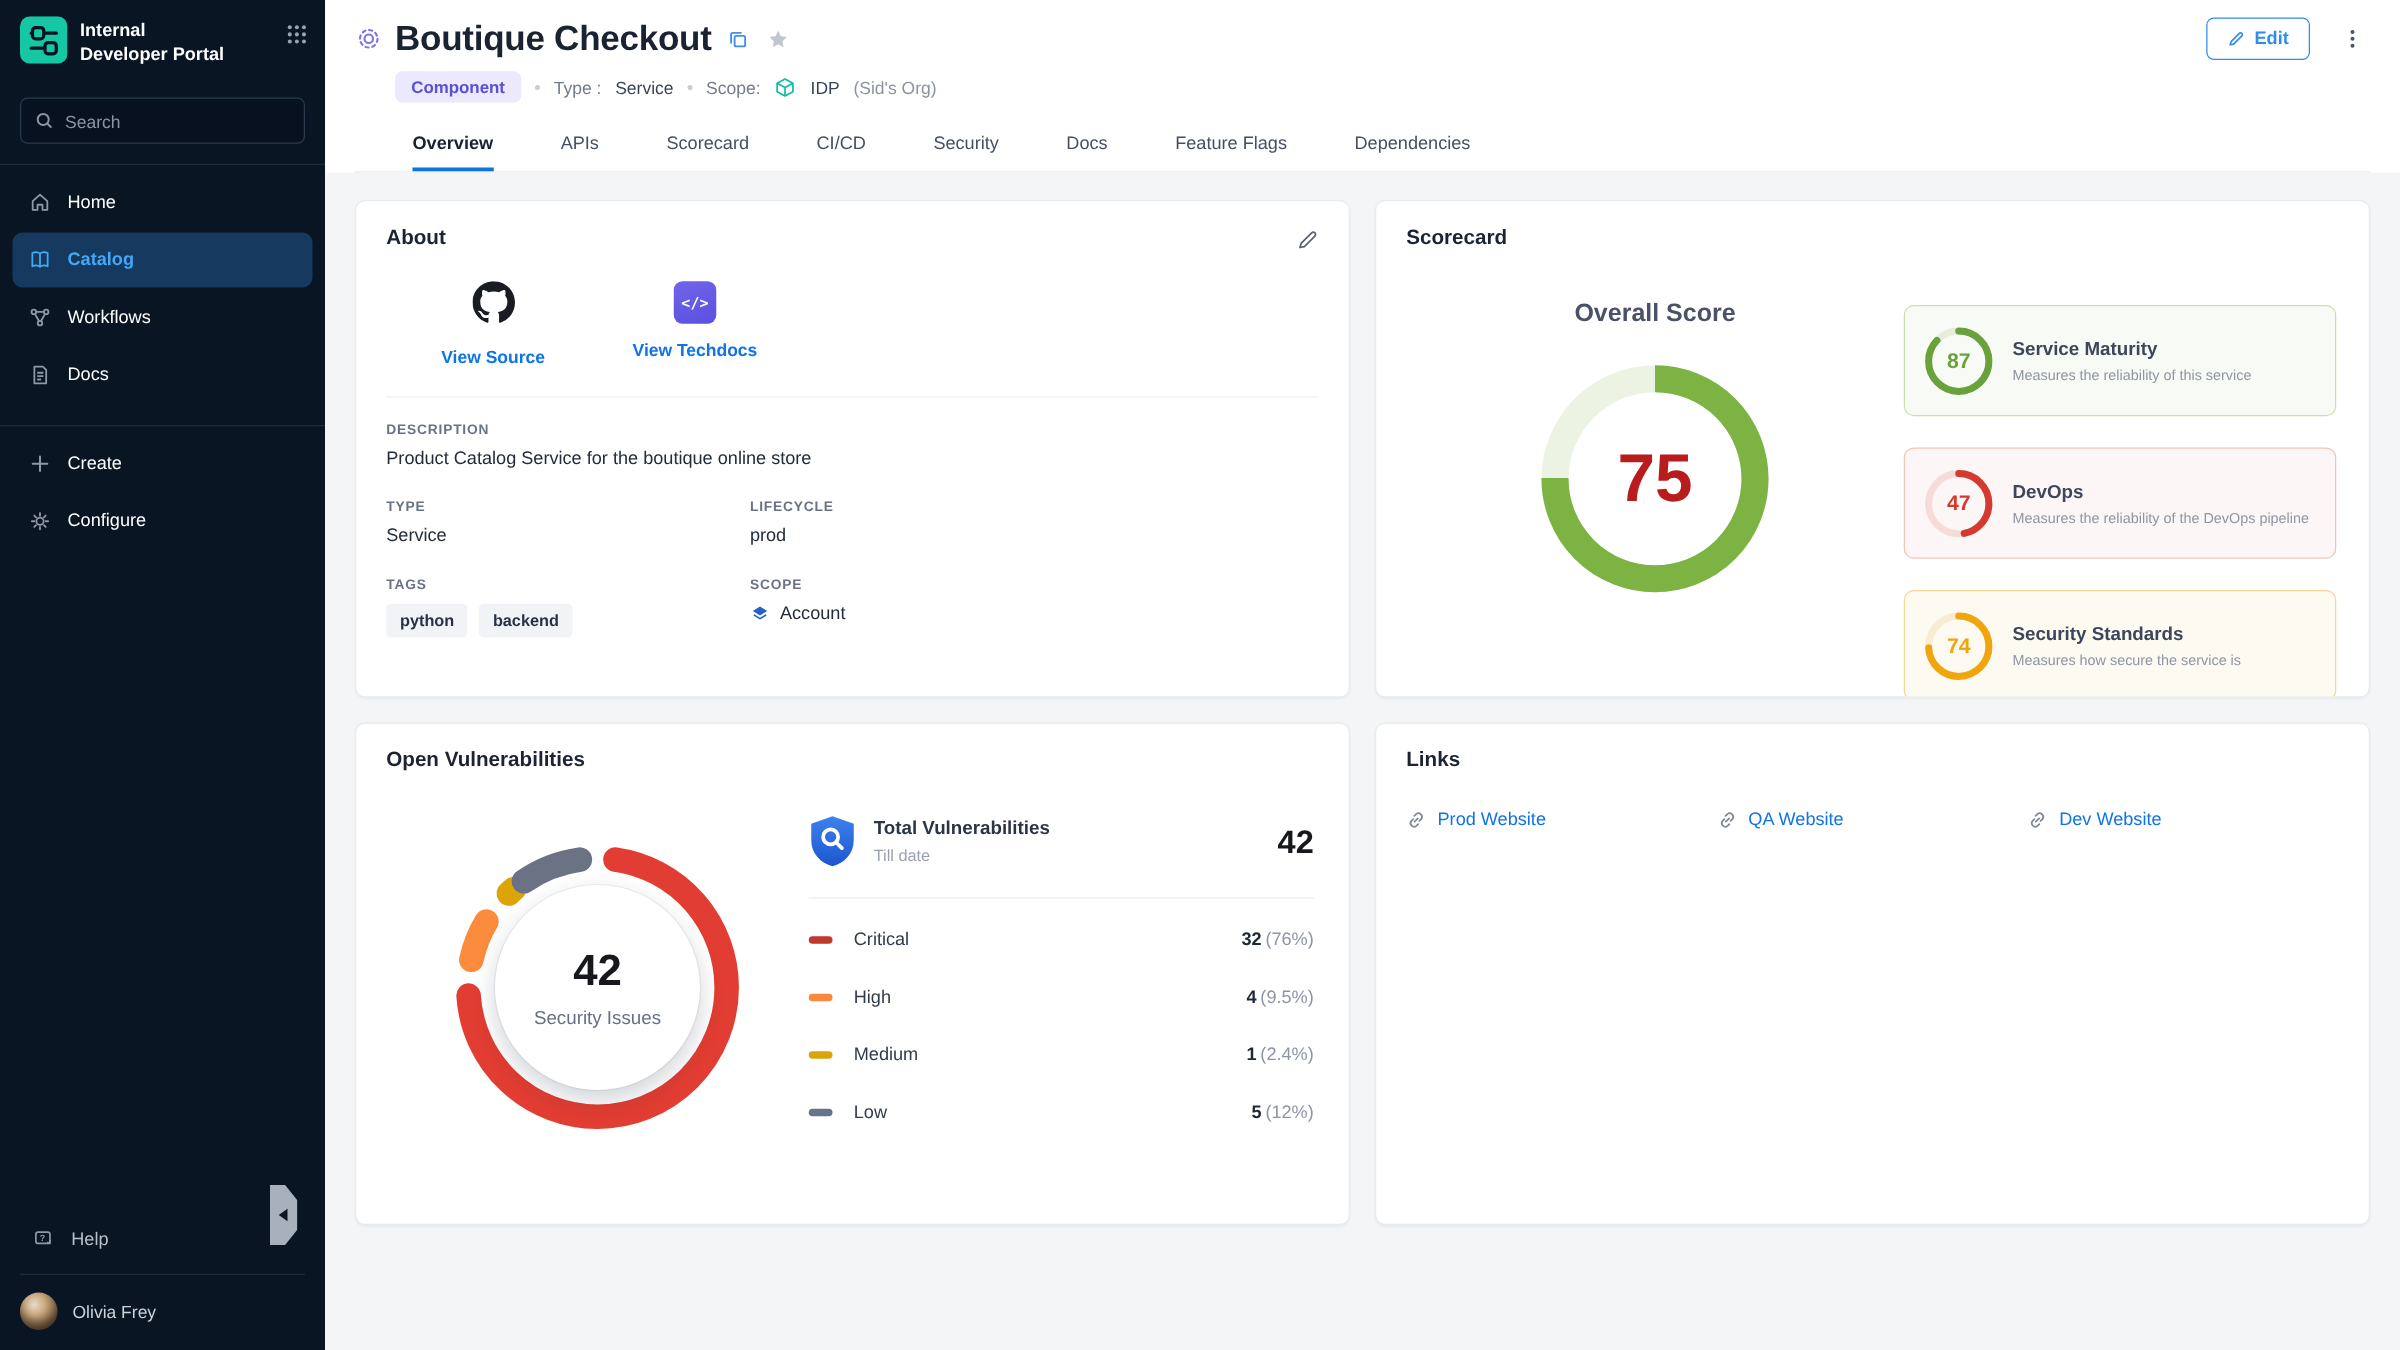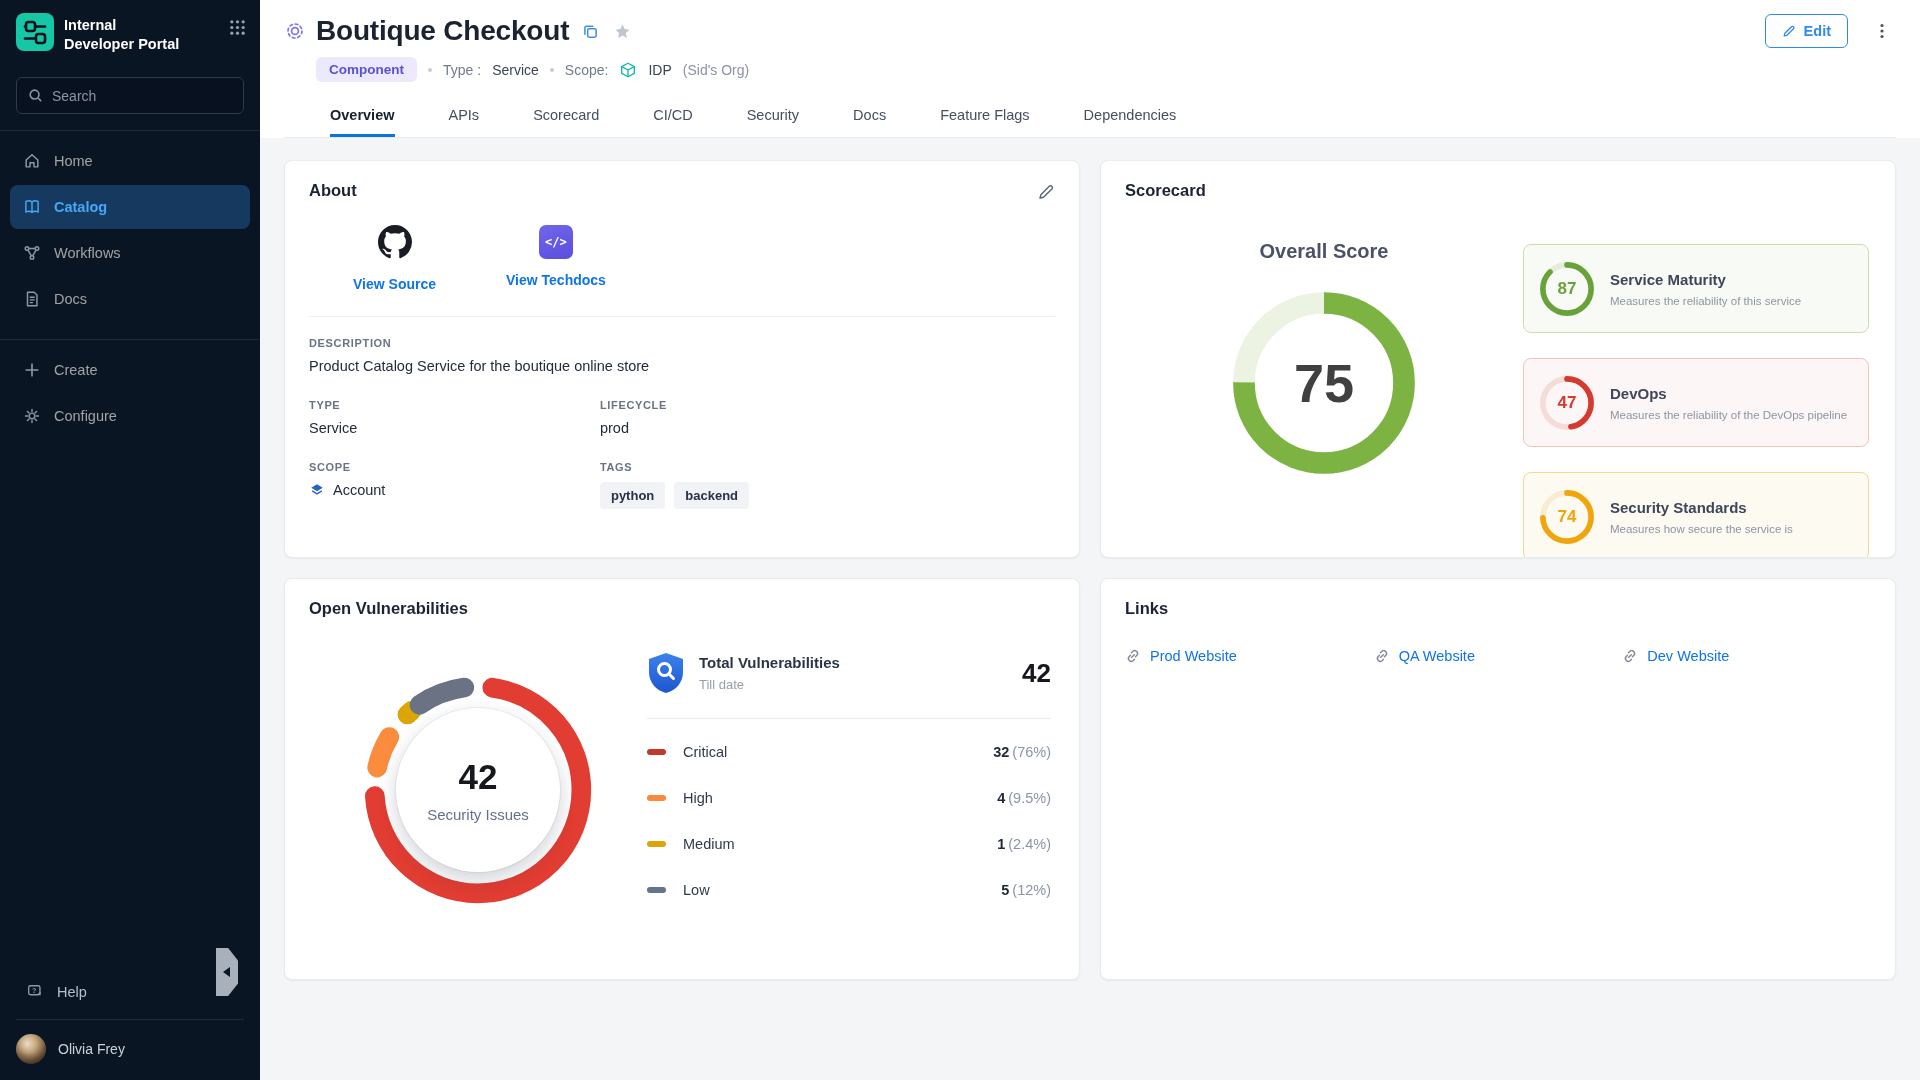--- a/index.html
+++ b/index.html
@@ -11,21 +11,21 @@
   .logo-row { display:flex; align-items:flex-start; gap:10px; padding:13px 14px 8px 16px; }
   .logo-mark { flex:none; }
   .logo-text { flex:1; font-size:14.5px; font-weight:700; color:#ffffff; line-height:1.3; padding-top:3px; }
   .grid-icon { color:#98a2b0; padding-top:6px; cursor:pointer; }
   .search-box { margin:14px 16px 0; display:flex; align-items:center; gap:9px; background:#081120; border:1px solid #2a3a4f; border-radius:6px; height:37px; padding:0 11px; }
   .search-box svg { color:#8b95a5; flex:none; }
   .search-box input { background:transparent; border:none; outline:none; color:#c7cfda; font-size:14px; width:100%; font-family:"Liberation Sans",sans-serif; }
   .search-box input::placeholder { color:#8b95a5; }
   .side-sep { height:1px; background:#1d2b3e; margin-top:16px; }
   .nav { padding:8px 10px 0; }
-  .nav-item { display:flex; align-items:center; gap:13px; height:44px; padding:0 13px; border-radius:8px; color:#a3a3a3; font-size:14.5px; cursor:pointer; margin-bottom:2px; }
+  .nav-item { display:flex; align-items:center; gap:13px; height:44px; padding:0 13px; border-radius:8px; color:#ffffff; font-size:14.5px; cursor:pointer; margin-bottom:2px; }
   .nav-item svg { color:#8d98a9; flex:none; }
   .nav-item.active { background:#16395f; color:#43a8f5; font-weight:700; }
   .nav-item.active svg { color:#43a8f5; }
   .sidebar-bottom { margin-top:auto; padding-bottom:12px; }
   .help-row { display:flex; align-items:center; gap:13px; padding:10px 26px; color:#b7bfcb; font-size:14.5px; cursor:pointer; }
   .help-row svg { color:#8d98a9; }
   .user-sep { height:1px; background:#1d2b3e; margin:8px 16px 10px; }
   .user-row { display:flex; align-items:center; gap:12px; padding:4px 16px; cursor:pointer; }
   .avatar { width:30px; height:30px; border-radius:50%; flex:none; background:radial-gradient(circle at 38% 32%, #e9dcc6 0%, #c8a87e 32%, #7c5e40 68%, #352a1c 100%); box-shadow:inset 0 -6px 8px rgba(0,0,0,.35); }
   .user-name { color:#ccd2da; font-size:14px; }
@@ -337,52 +337,52 @@
             <div class="field-label">TYPE</div>
             <div class="plain-value">Service</div>
           </div>
           <div>
             <div class="field-label">LIFECYCLE</div>
             <div class="plain-value">prod</div>
           </div>
         </div>
         <div class="fields-row">
           <div>
+            <div class="field-label">TAGS</div>
+            <div class="tags-row">
+              <span class="chip">python</span>
+              <span class="chip">backend</span>
+            </div>
+          </div>
+          <div>
             <div class="field-label">SCOPE</div>
             <div class="scope-value">
               <svg width="16" height="16" viewBox="0 0 18 18" fill="none" stroke="currentColor" stroke-width="1.5" stroke-linejoin="round">
                   <path d="M9 2.5 L15.5 6.5 L9 10.5 L2.5 6.5 Z" fill="#2563c4" stroke="none"></path>
                   <path d="M3.5 10 L9 13.4 L14.5 10"></path>
                   <path d="M3.5 13 L9 16.2 L14.5 13" opacity="0"></path>
                 </svg>
               <span>Account</span>
-            </div>
-          </div>
-          <div>
-            <div class="field-label">TAGS</div>
-            <div class="tags-row">
-              <span class="chip">python</span>
-              <span class="chip">backend</span>
             </div>
           </div>
           <div></div>
         </div>
       </div>
 
       <div class="card">
         <div class="card-title">Scorecard</div>
         <div class="sc-body">
           <div class="sc-left">
             <div class="overall-label">Overall Score</div>
             <div class="donut-wrap">
               <svg width="200" height="200" viewBox="0 0 120 120">
                 <circle id="overall-track" cx="60" cy="60" r="48" fill="none" stroke="#ecf3e2" stroke-width="13"></circle>
                 <circle id="overall-arc" cx="60" cy="60" r="48" fill="none" stroke="#7cb342" stroke-width="13" transform="rotate(-90 60 60)" stroke-dasharray="226.19 301.59"></circle>
               </svg>
-              <div class="overall-num" style="color: #404040;">75</div>
+              <div class="overall-num" style="color: #b91c1c;">75</div>
             </div>
           </div>
           <div class="sc-right">
             <div class="mini-card" style="border-color: rgb(201, 224, 174); background: rgb(248, 250, 245);">
               <span class="mini-ring">
                 <svg width="56" height="56" viewBox="0 0 36 36">
                     <circle class="mini-track" cx="18" cy="18" r="15.5" fill="none" stroke="#e4eeda" stroke-width="3.6"></circle>
                     <circle class="mini-arc" cx="18" cy="18" r="15.5" fill="none" stroke="#69a23b" stroke-width="3.6" stroke-linecap="round" transform="rotate(-90 18 18)" stroke-dasharray="84.73 97.39"></circle>
                   </svg>
                 <span class="mini-num" style="color: rgb(105, 162, 59);">87</span>

